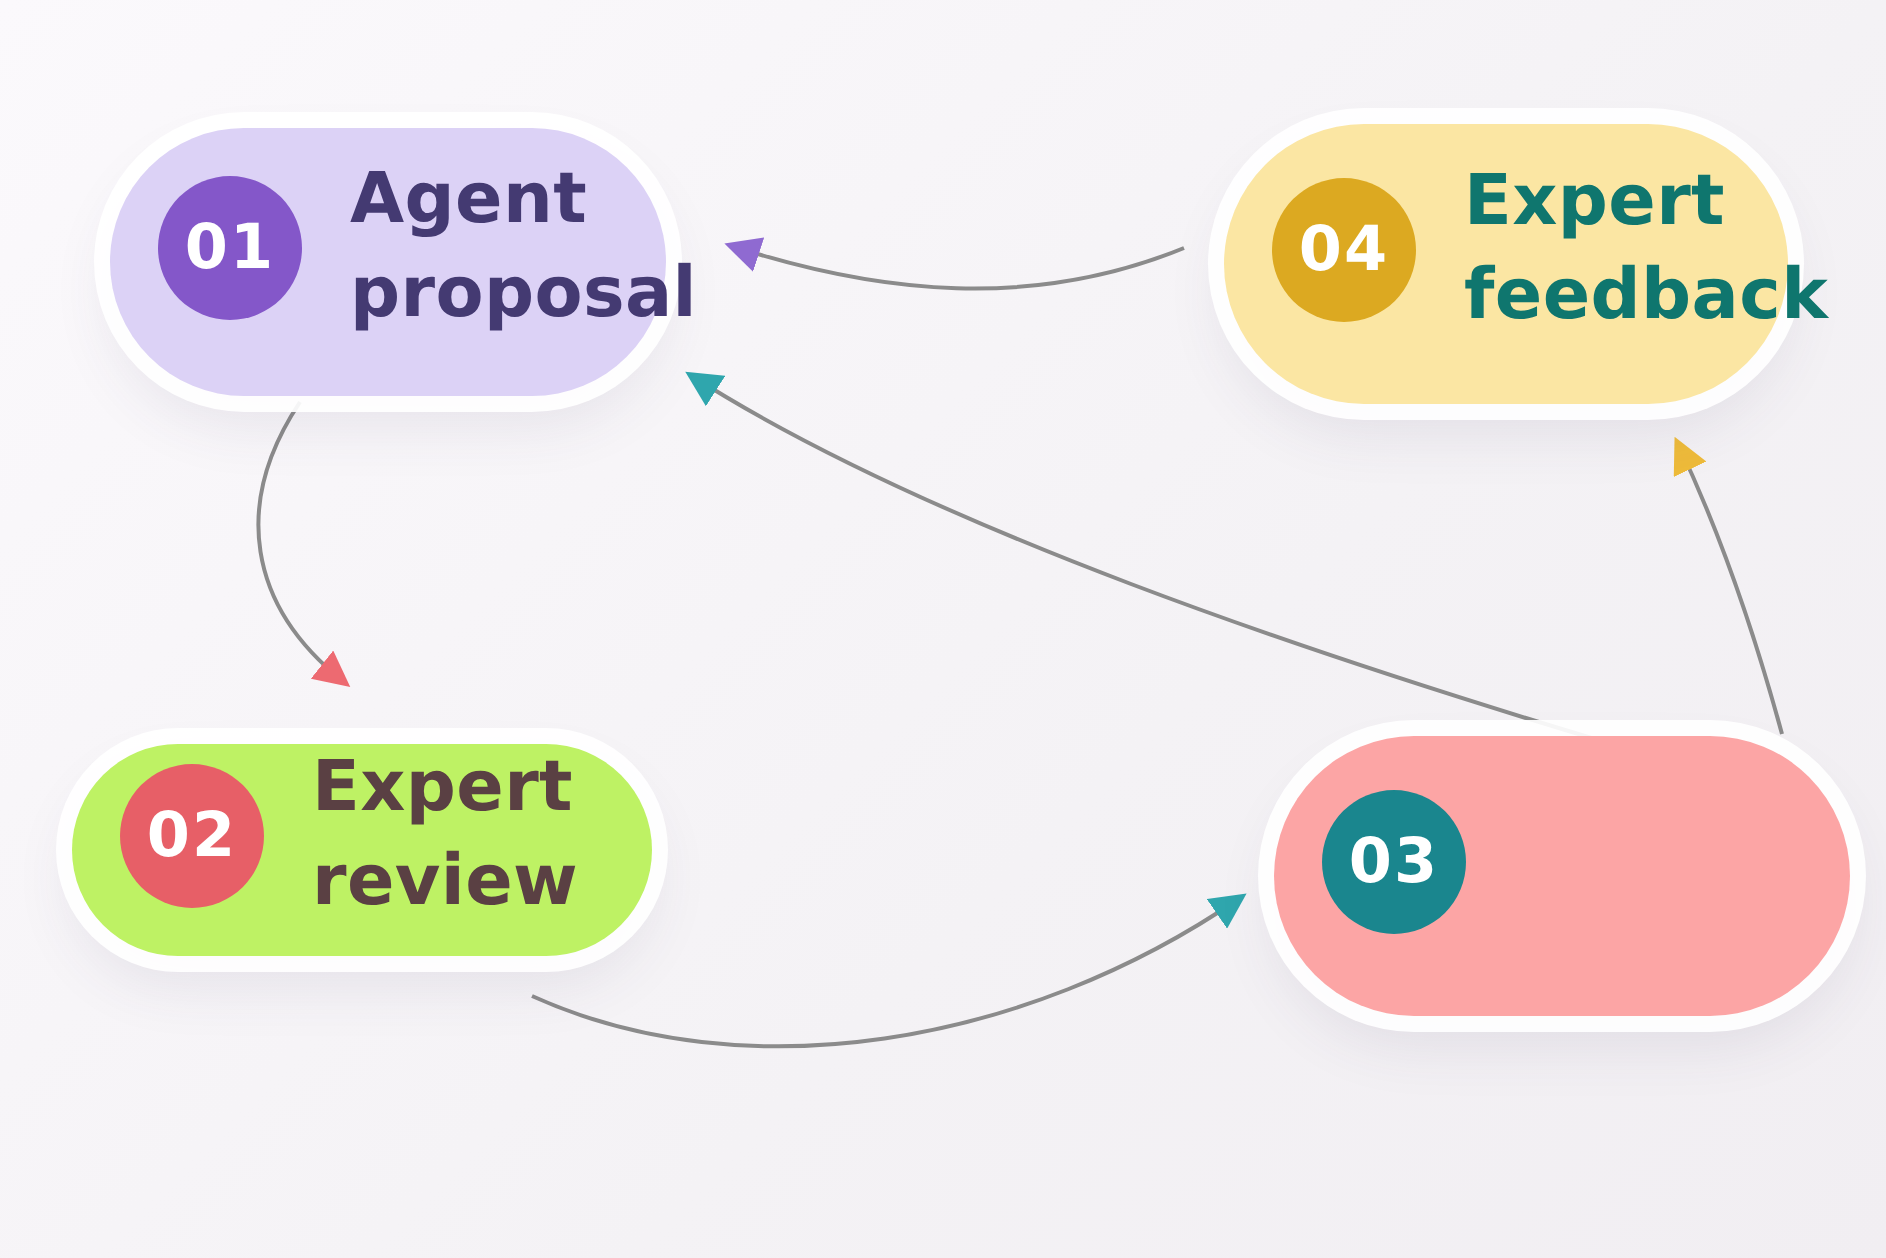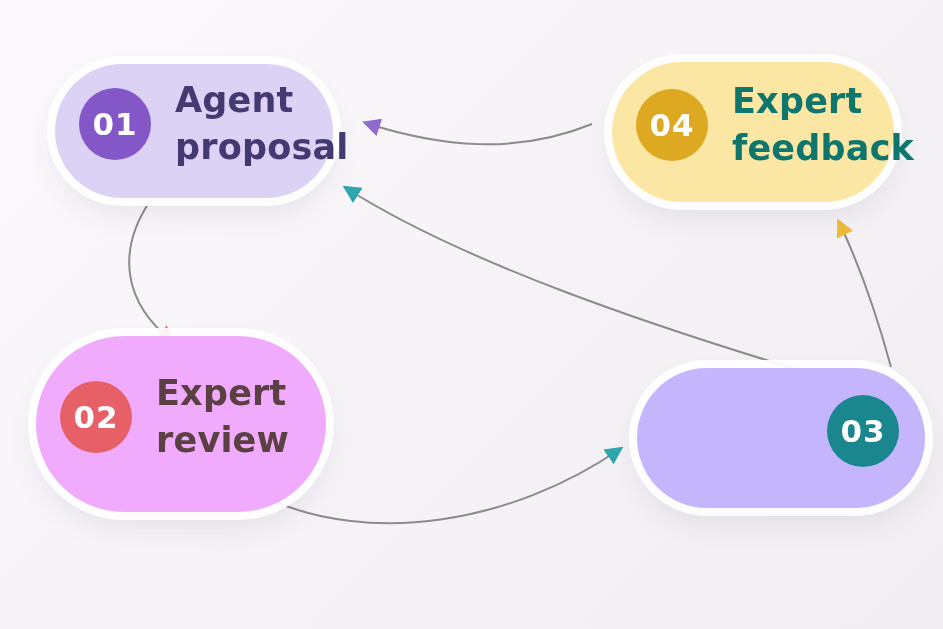--- a/index.html
+++ b/index.html
@@ -53,26 +53,26 @@
     line-height: 1.32;
     letter-spacing: 0.2px;
   }
 
   
   .node-01 { left: 55px;  top: 64px;  width: 278px; height: 134px; background: #dcd2f6; }
   .node-01 .badge { background: #8457c9; }
   .node-01 .label { color: #443a72; width: 152px; }
 
   
-  .node-02 { left: 36px;  top: 336px; width: 290px; height: 176px; background: #f0abfc; }
+  .node-02 { left: 36px;  top: 372px; width: 290px; height: 106px; background: #bef264; }
   .node-02 .badge { background: #e75f67; }
   .node-02 .label { color: #5a4043; width: 152px; }
 
   
-  .node-03 { left: 637px; top: 368px; width: 288px; height: 140px; background: #c4b5fd; justify-content: flex-end; }
+  .node-03 { left: 637px; top: 368px; width: 288px; height: 140px; background: #fca5a5; }
   .node-03 .badge { background: #1a868e; }
   .node-03 .label { color: #1b5a64; width: 172px; }
 
   
   .node-04 { left: 612px; top: 62px;  width: 282px; height: 140px; background: #fbe6a3; }
   .node-04 .badge { background: #dca921; }
   .node-04 .label { color: #0f766e; width: 162px; }
 </style>
 </head>
 <body>

